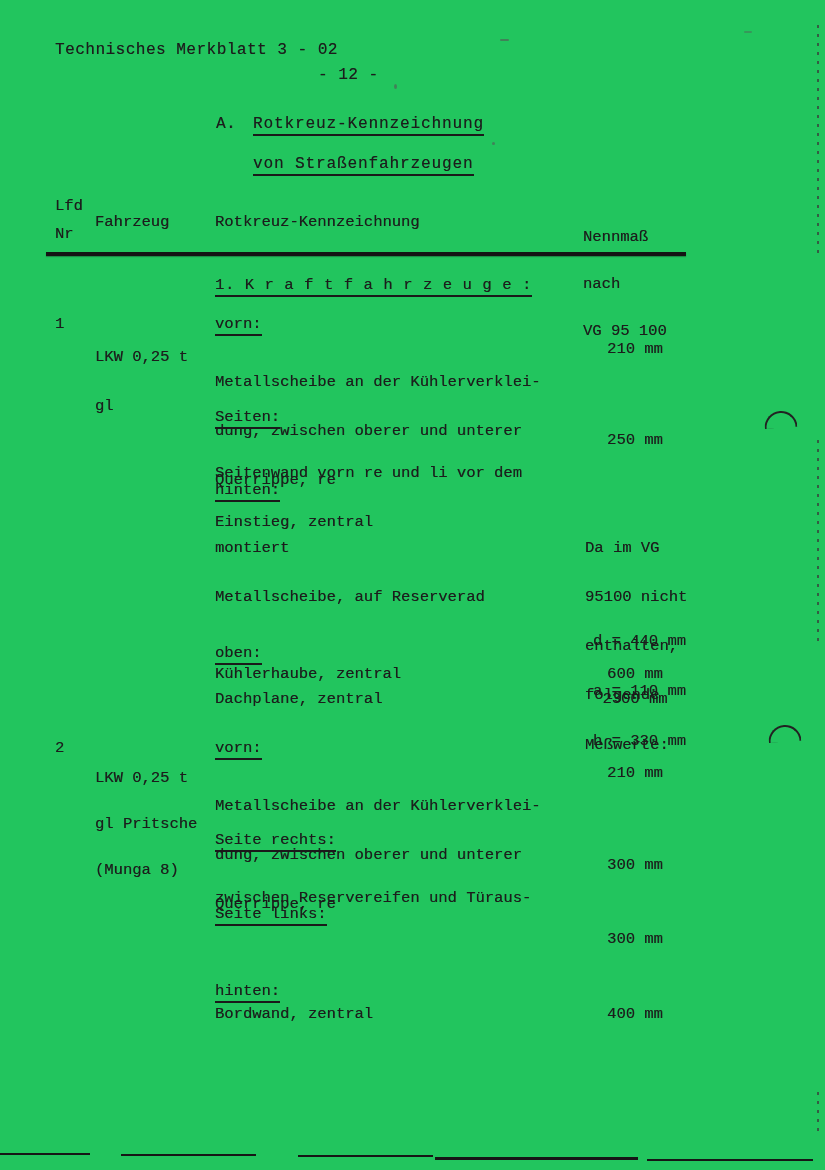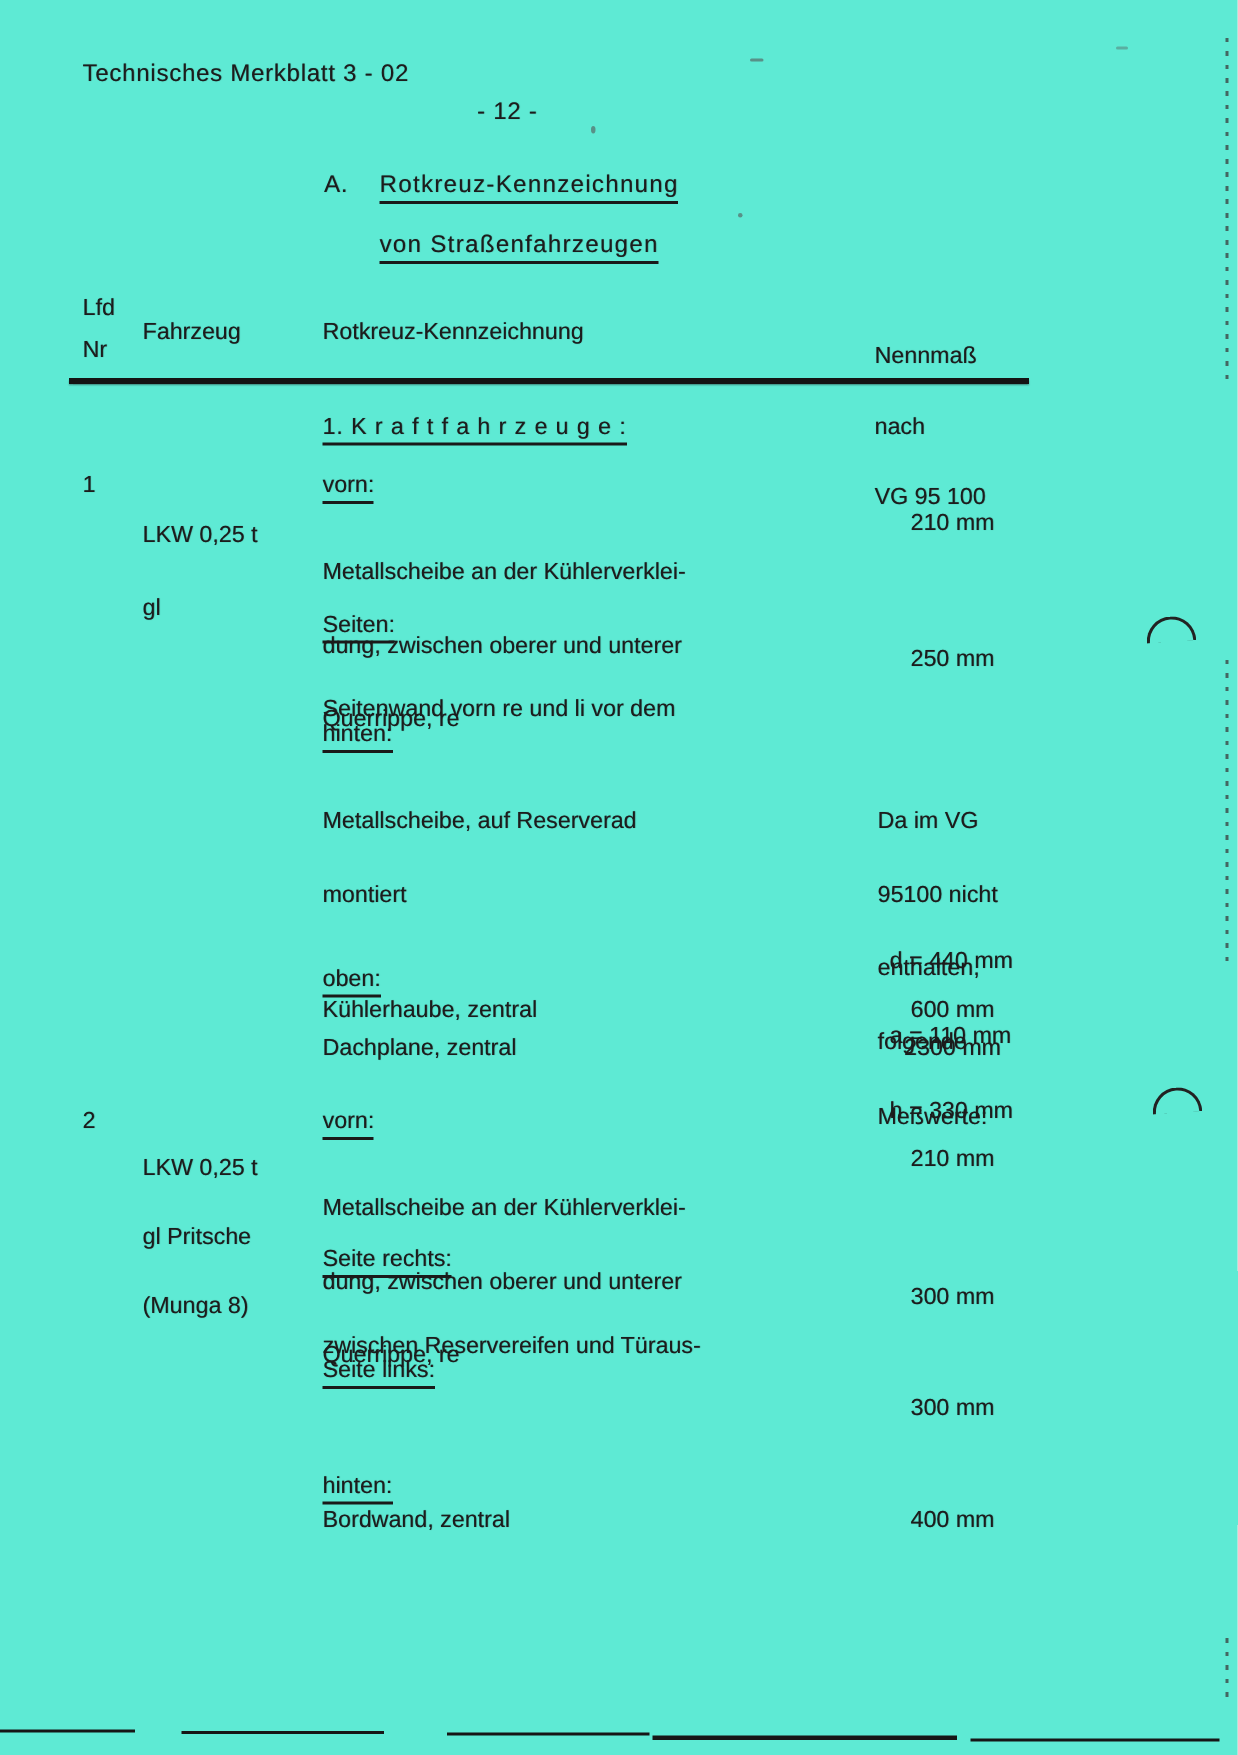--- a/index.html
+++ b/index.html
@@ -1,23 +1,23 @@
 <!DOCTYPE html>
 <html><head>
 <meta charset="utf-8">
 <style>
   * { margin: 0; padding: 0; box-sizing: border-box; }
   html, body { background: #e8e8e6; }
   .page {
     position: relative;
     width: 825px;
     height: 1170px;
-    background: #5eead4;
+    background: #22c55e;
     overflow: hidden;
-    font-family: Liberation Sans, sans-serif;
+    font-family: Liberation Mono, monospace;
     color: #1c1c1c;
   }
   .t {
     position: absolute;
     font-size: 15.5px;
     line-height: 16.4px;
     white-space: pre;
     color: #1c1c1c;
     text-shadow: 0.3px 0.3px 0.5px rgba(25,25,25,0.55);
   }
@@ -98,27 +98,28 @@
   <div class="t" style="left:215px; top:341px;">
     <div>Metallscheibe an der Kühlerverklei-</div>
     <div>dung, zwischen oberer und unterer</div>
     <div>Querrippe, re</div>
   </div>
   <div class="t right" style="left:585px; top:341px; width:100px;">210 mm</div>
 
   <div class="t" style="left:215px; top:409px;"><span class="u-inline">Seiten:</span></div>
   <div class="t" style="left:215px; top:432px;">
     <div>Seitenwand vorn re und li vor dem</div>
+    <div>Einstieg, zentral</div>
   </div>
   <div class="t right" style="left:585px; top:432px; width:100px;">250 mm</div>
 
   <div class="t" style="left:215px; top:482px;"><span class="u-inline">hinten:</span></div>
   <div class="t" style="left:215px; top:507px;">
+    <div>montiert</div>
     <div>Metallscheibe, auf Reserverad</div>
-    <div>montiert</div>
   </div>
   <div class="t" style="left:585px; top:507px;">
     <div>Da im VG</div>
     <div>95100 nicht</div>
     <div>enthalten,</div>
     <div>folgende</div>
     <div>Meßwerte:</div>
   </div>
   <div class="t" style="left:593px; top:599px; line-height:16.8px;">
     <div>d = 440 mm</div>

